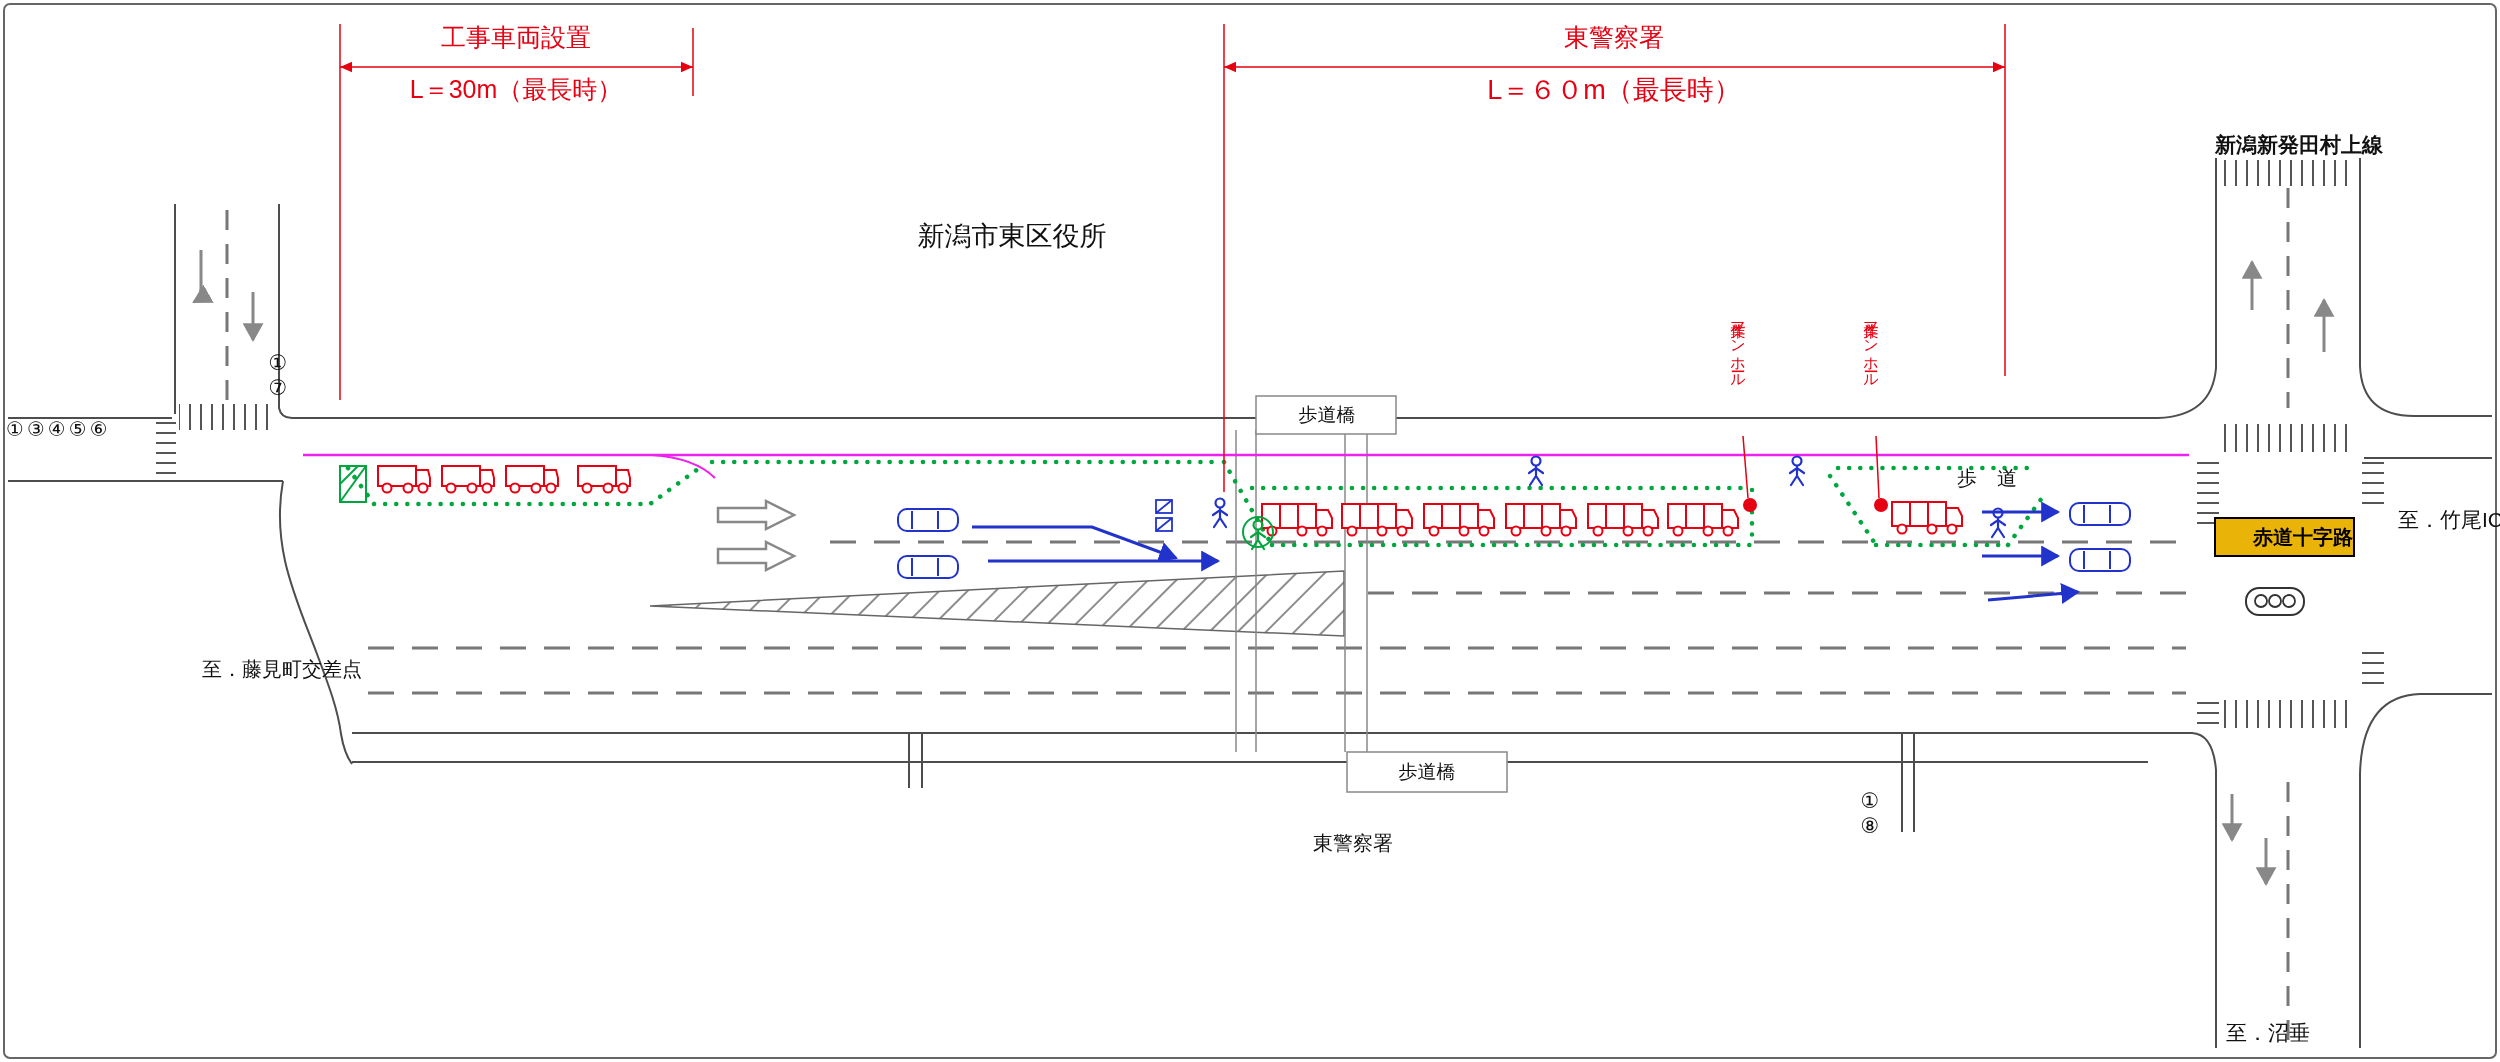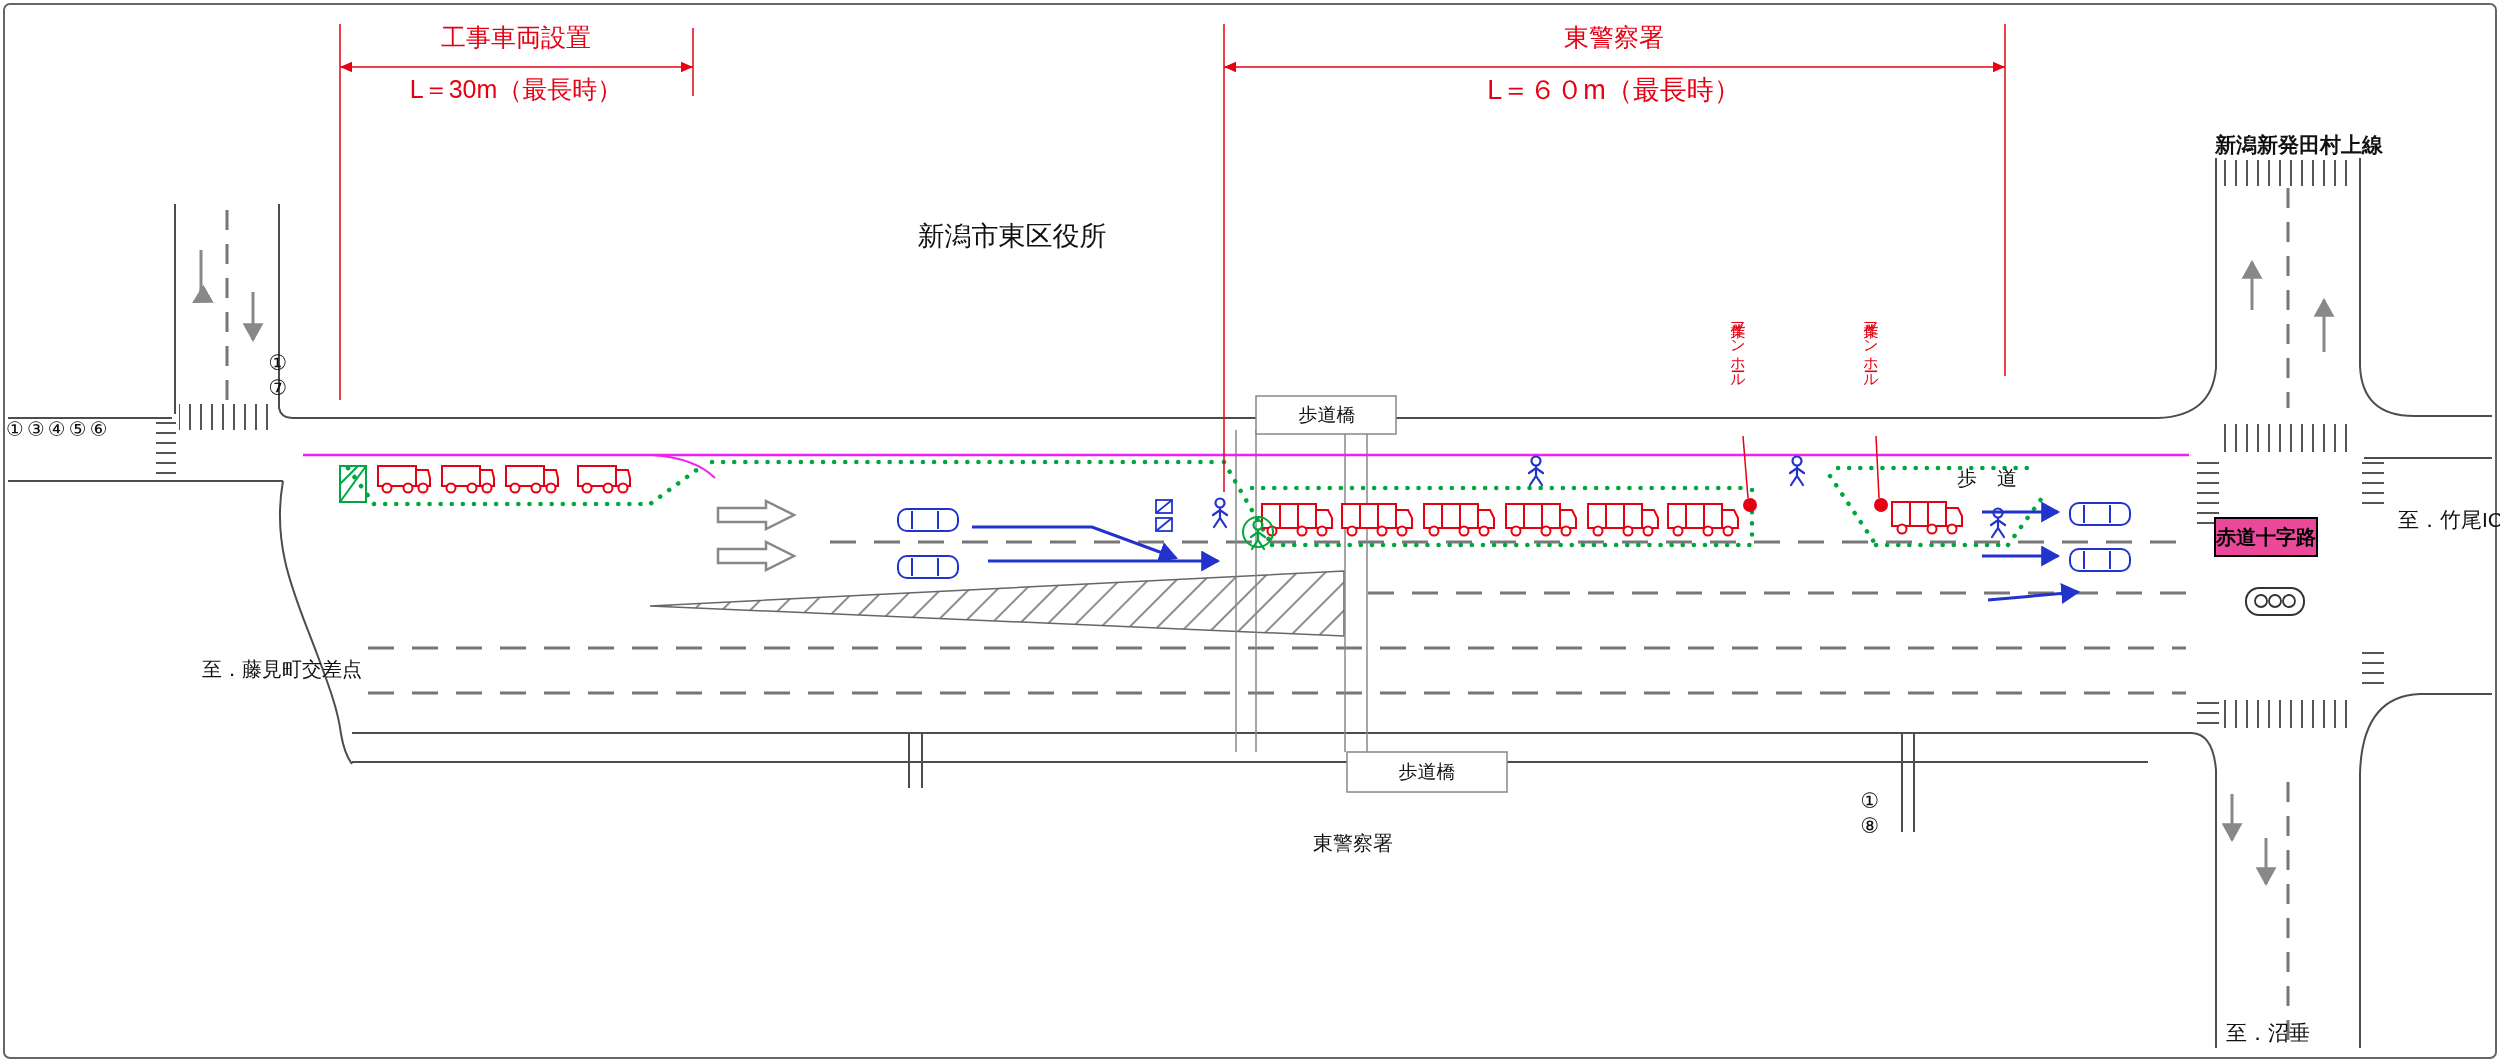--- a/index.html
+++ b/index.html
@@ -4,22 +4,22 @@
 <style>
   html,body{margin:0;padding:0;background:#fff;}
   #canvas{position:relative;width:2500px;height:1062px;background:#fff;overflow:hidden;
           font-family:"Liberation Sans","DejaVu Sans",sans-serif;}
   svg{position:absolute;left:0;top:0;}
   .lbl{position:absolute;color:#111;white-space:nowrap;line-height:1.2;}
   .red{color:#e60012;}
   .ctr{transform:translateX(-50%);}
   .vert{writing-mode:vertical-rl;}
   .pre{white-space:pre-line;text-align:center;}
-  .boxlbl{position:absolute;border:2px solid #000;background:#ec4899;text-align:center;
-          font-weight:bold;color:#000;}
+  .boxlbl{position:absolute;border:2px solid #000;background:#eab308;text-align:center;
+          font-weight:bold;color:#000;padding-left:37px;}
 </style>
 </head>
 <body>
 
 <div id="canvas">
 
 <svg width="2500" height="1062" viewBox="0 0 2500 1062">
   <defs>
     <pattern id="tickV" width="11" height="10" patternUnits="userSpaceOnUse">
       <line x1="3" y1="0" x2="3" y2="10" stroke="#555" stroke-width="2"></line>

